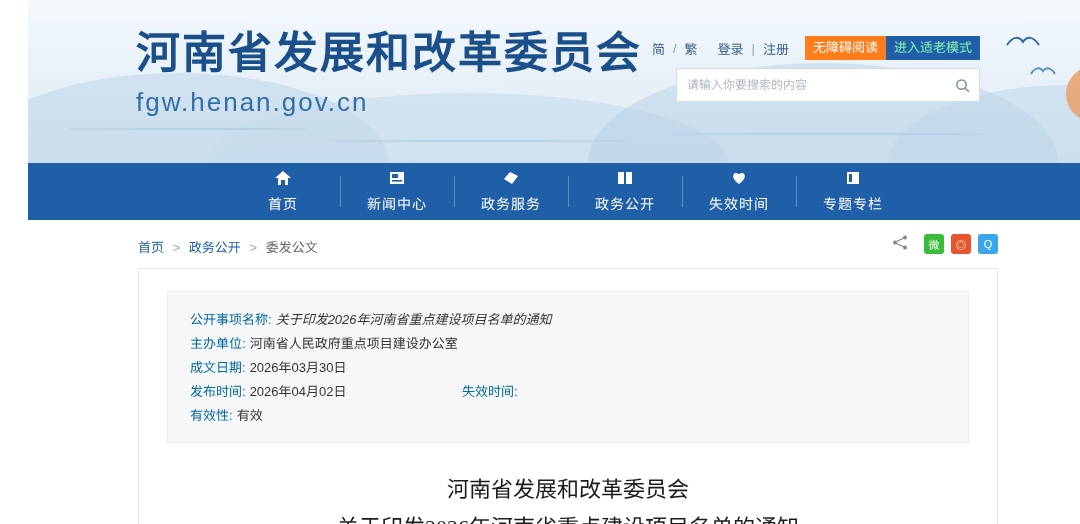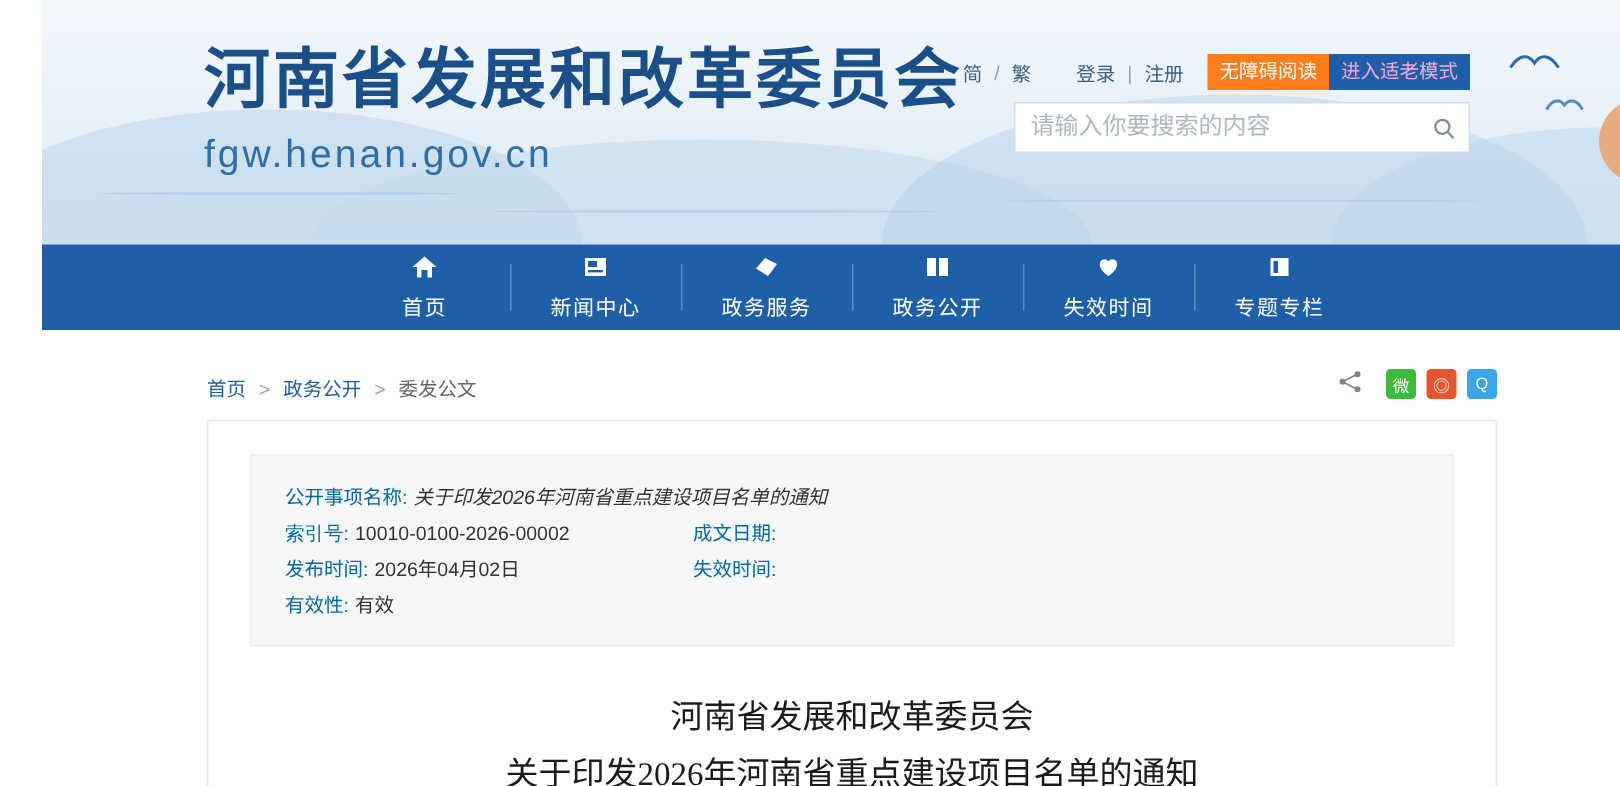--- a/index.html
+++ b/index.html
@@ -97,21 +97,21 @@
     padding: 4px 8px;
     background: #ff7d1a;
     color: #ffffff;
     font-size: 13px;
     line-height: 16px;
   }
   .btn-blue {
     display: inline-block;
     padding: 4px 8px;
     background: #1f5fa9;
-    color: #f9a8d4;
+    color: #86efac;
     font-size: 13px;
     line-height: 16px;
   }
 
   .searchbar {
     position: absolute;
     right: 128px;
     top: 68px;
     width: 304px;
     height: 34px;
@@ -120,21 +120,21 @@
     display: flex;
     align-items: center;
     box-sizing: border-box;
   }
   .searchbar input {
     border: none;
     outline: none;
     flex: 1;
     height: 100%;
     padding: 0 10px;
-    font-size: 16px;
+    font-size: 12px;
     color: #555;
     background: transparent;
     font-family: "Liberation Sans", sans-serif;
   }
   .searchbar input::placeholder { color: #b0b8bf; }
   .search-icon {
     width: 34px;
     height: 100%;
     display: flex;
     align-items: center;
@@ -205,21 +205,21 @@
 
   
   .content {
     position: relative;
     width: 1080px;
     background: #ffffff;
   }
   .crumb-row {
     position: relative;
     width: 860px;
-    margin: 12px auto;
+    margin: 0 auto;
     padding-top: 18px;
     height: 34px;
     box-sizing: border-box;
     display: flex;
     align-items: center;
   }
   .crumb {
     font-size: 13px;
     color: #666;
   }
@@ -319,21 +319,21 @@
 
     <div class="logo-block">
       <div class="logo-title">河南省发展和改革委员会</div>
       <div class="logo-sub">fgw.henan.gov.cn</div>
     </div>
 
     <div class="top-links">
       <a class="tl" href="#">简</a>
       <span class="sep">/</span>
       <a class="tl" href="#">繁</a>
-      <a class="tl" href="#" style="margin-left:18px">登录</a>
+      <a class="tl" href="#" style="margin-left:8px">登录</a>
       <span class="sep">|</span>
       <a class="tl" href="#">注册</a>
       <span class="btn-orange">无障碍阅读</span>
       <span class="btn-blue">进入适老模式</span>
     </div>
 
     <div class="searchbar">
       <input type="text" placeholder="请输入你要搜索的内容" style="">
       <span class="search-icon">
         <svg width="15" height="15" viewBox="0 0 16 16">
@@ -441,29 +441,30 @@
       <div class="meta-box">
 
         <div class="meta-line">
           <div class="meta-col">
             <span class="meta-label">公开事项名称:</span>
             <span class="meta-value italic">关于印发2026年河南省重点建设项目名单的通知</span>
           </div>
         </div>
 
         <div class="meta-line">
+          <div class="meta-col">
+            <span class="meta-label">主办单位:</span>
+            <span class="meta-value">河南省人民政府重点项目建设办公室</span>
+          </div>
         </div>
 
         <div class="meta-line">
-          <div class="meta-col left">
-            <span class="meta-label">索引号:</span>
-            <span class="meta-value">10010-0100-2026-00002</span>
-          </div>
           <div class="meta-col">
             <span class="meta-label">成文日期:</span>
+            <span class="meta-value">2026年03月30日</span>
           </div>
         </div>
 
         <div class="meta-line">
           <div class="meta-col left">
             <span class="meta-label">发布时间:</span>
             <span class="meta-value">2026年04月02日</span>
           </div>
           <div class="meta-col">
             <span class="meta-label">失效时间:</span>

